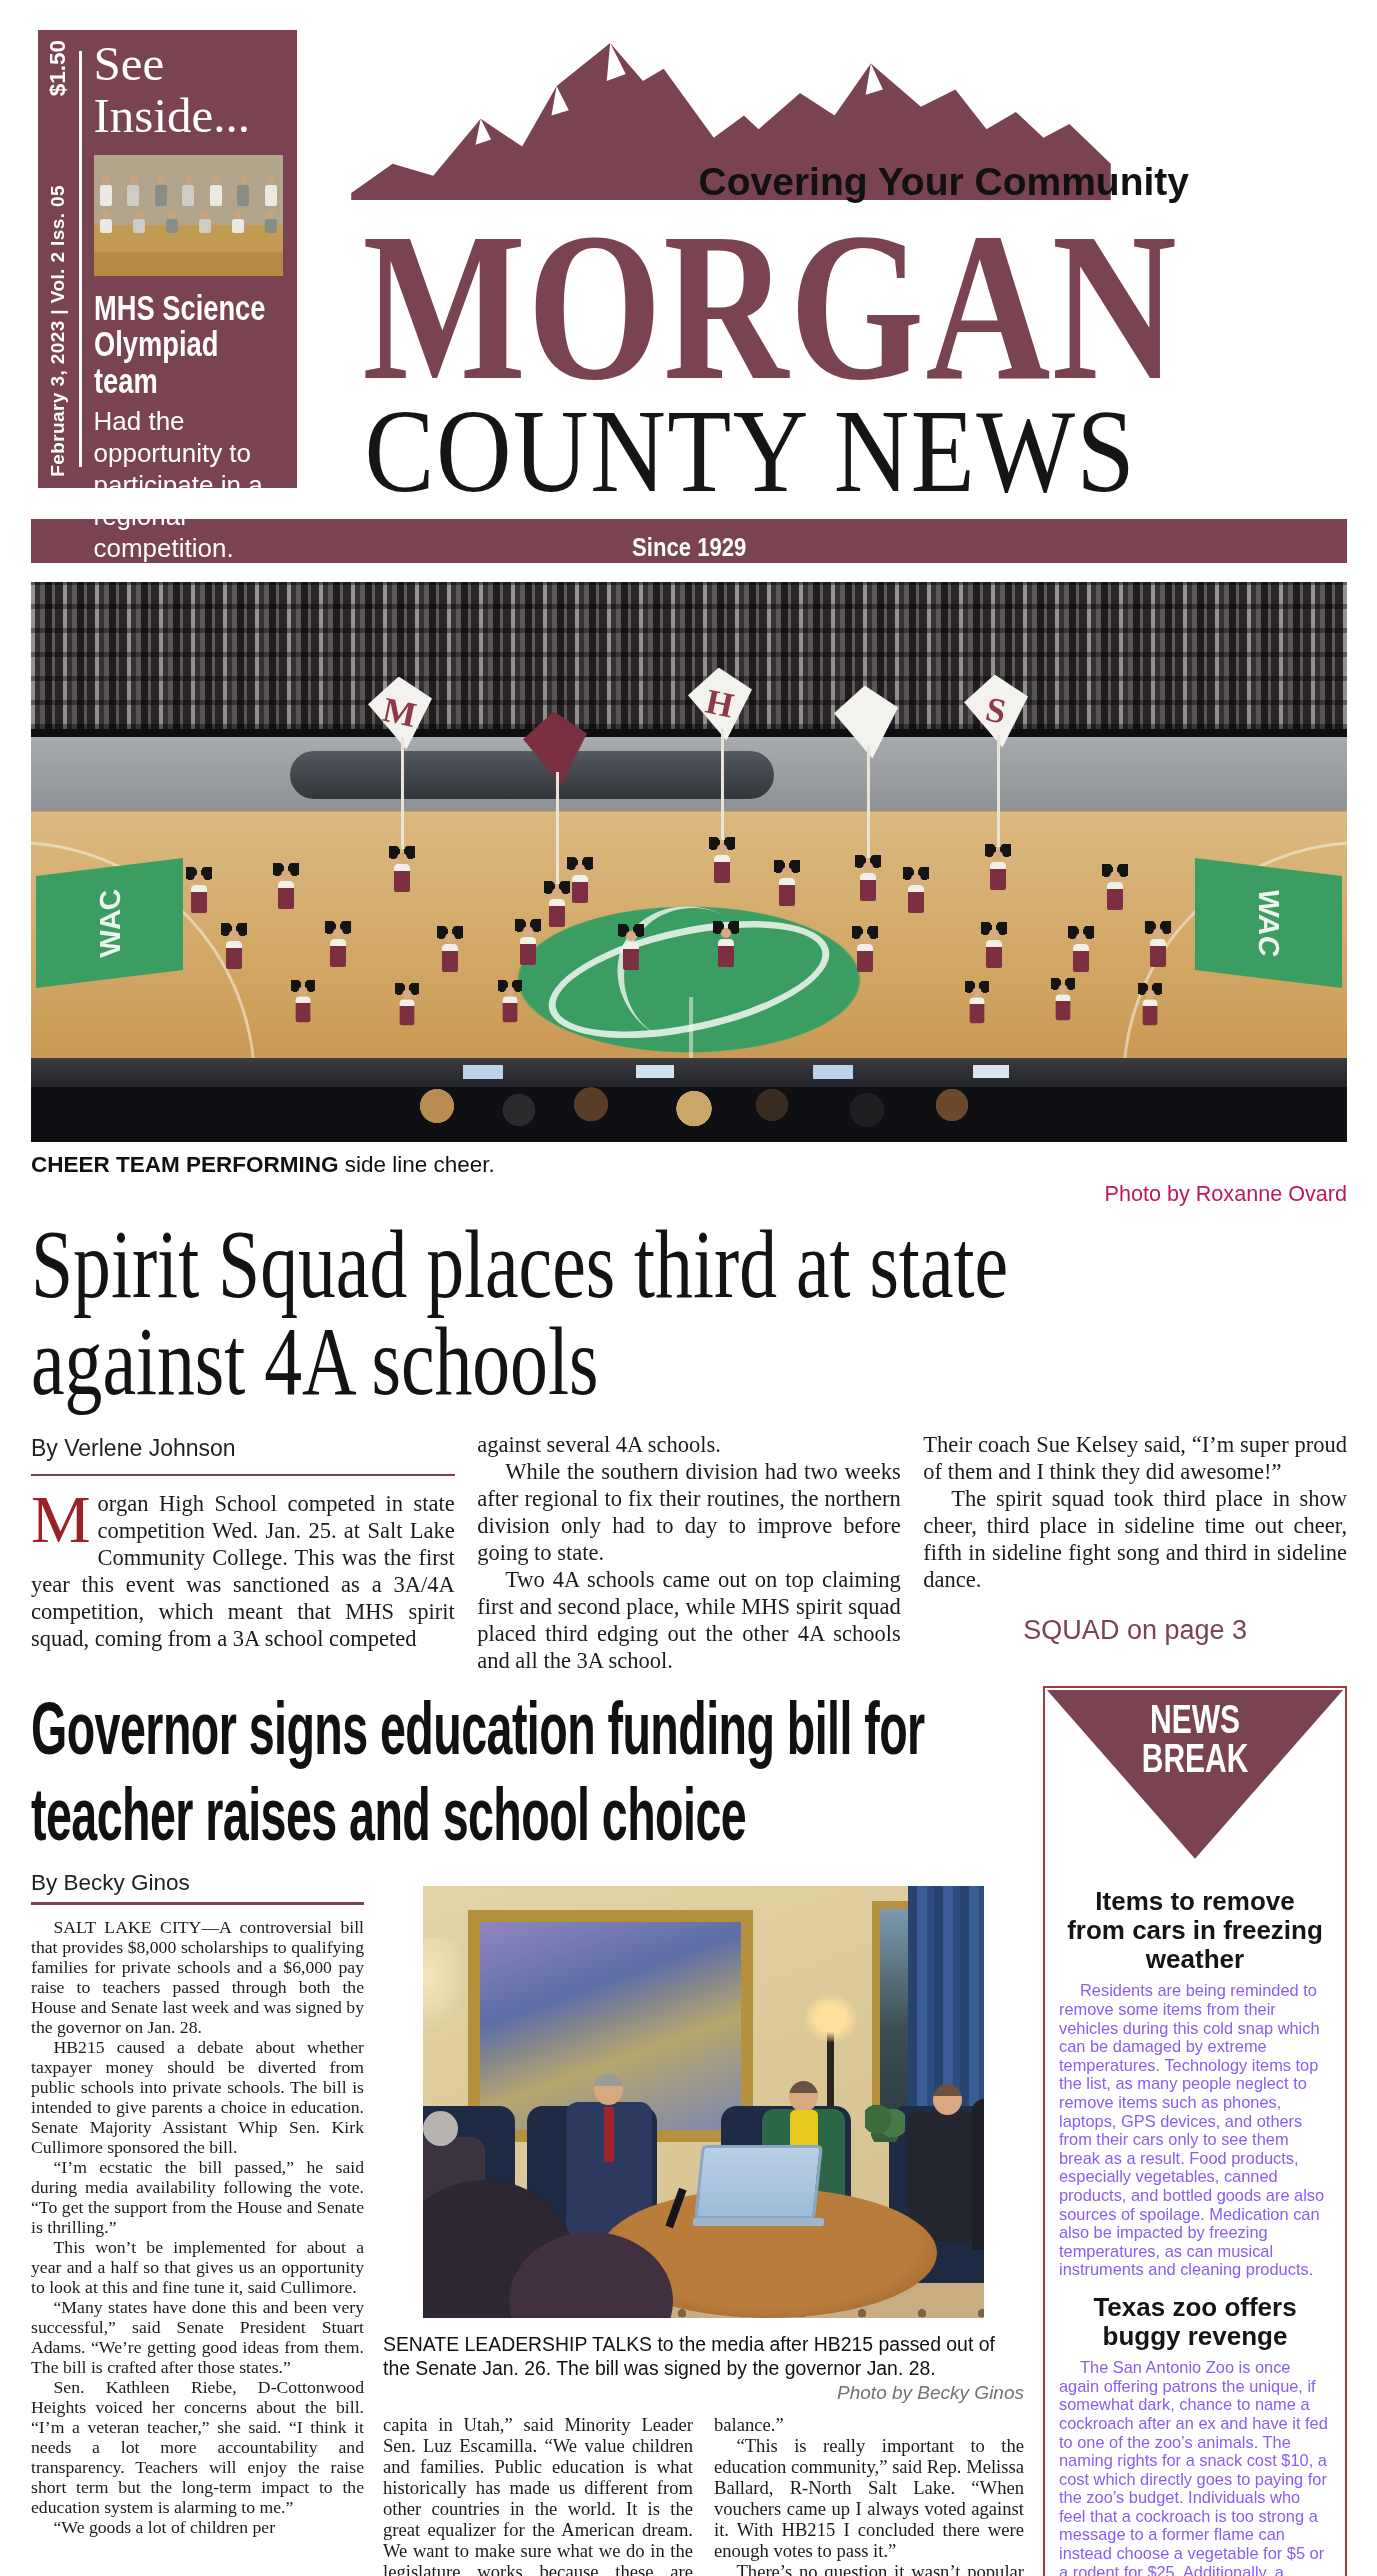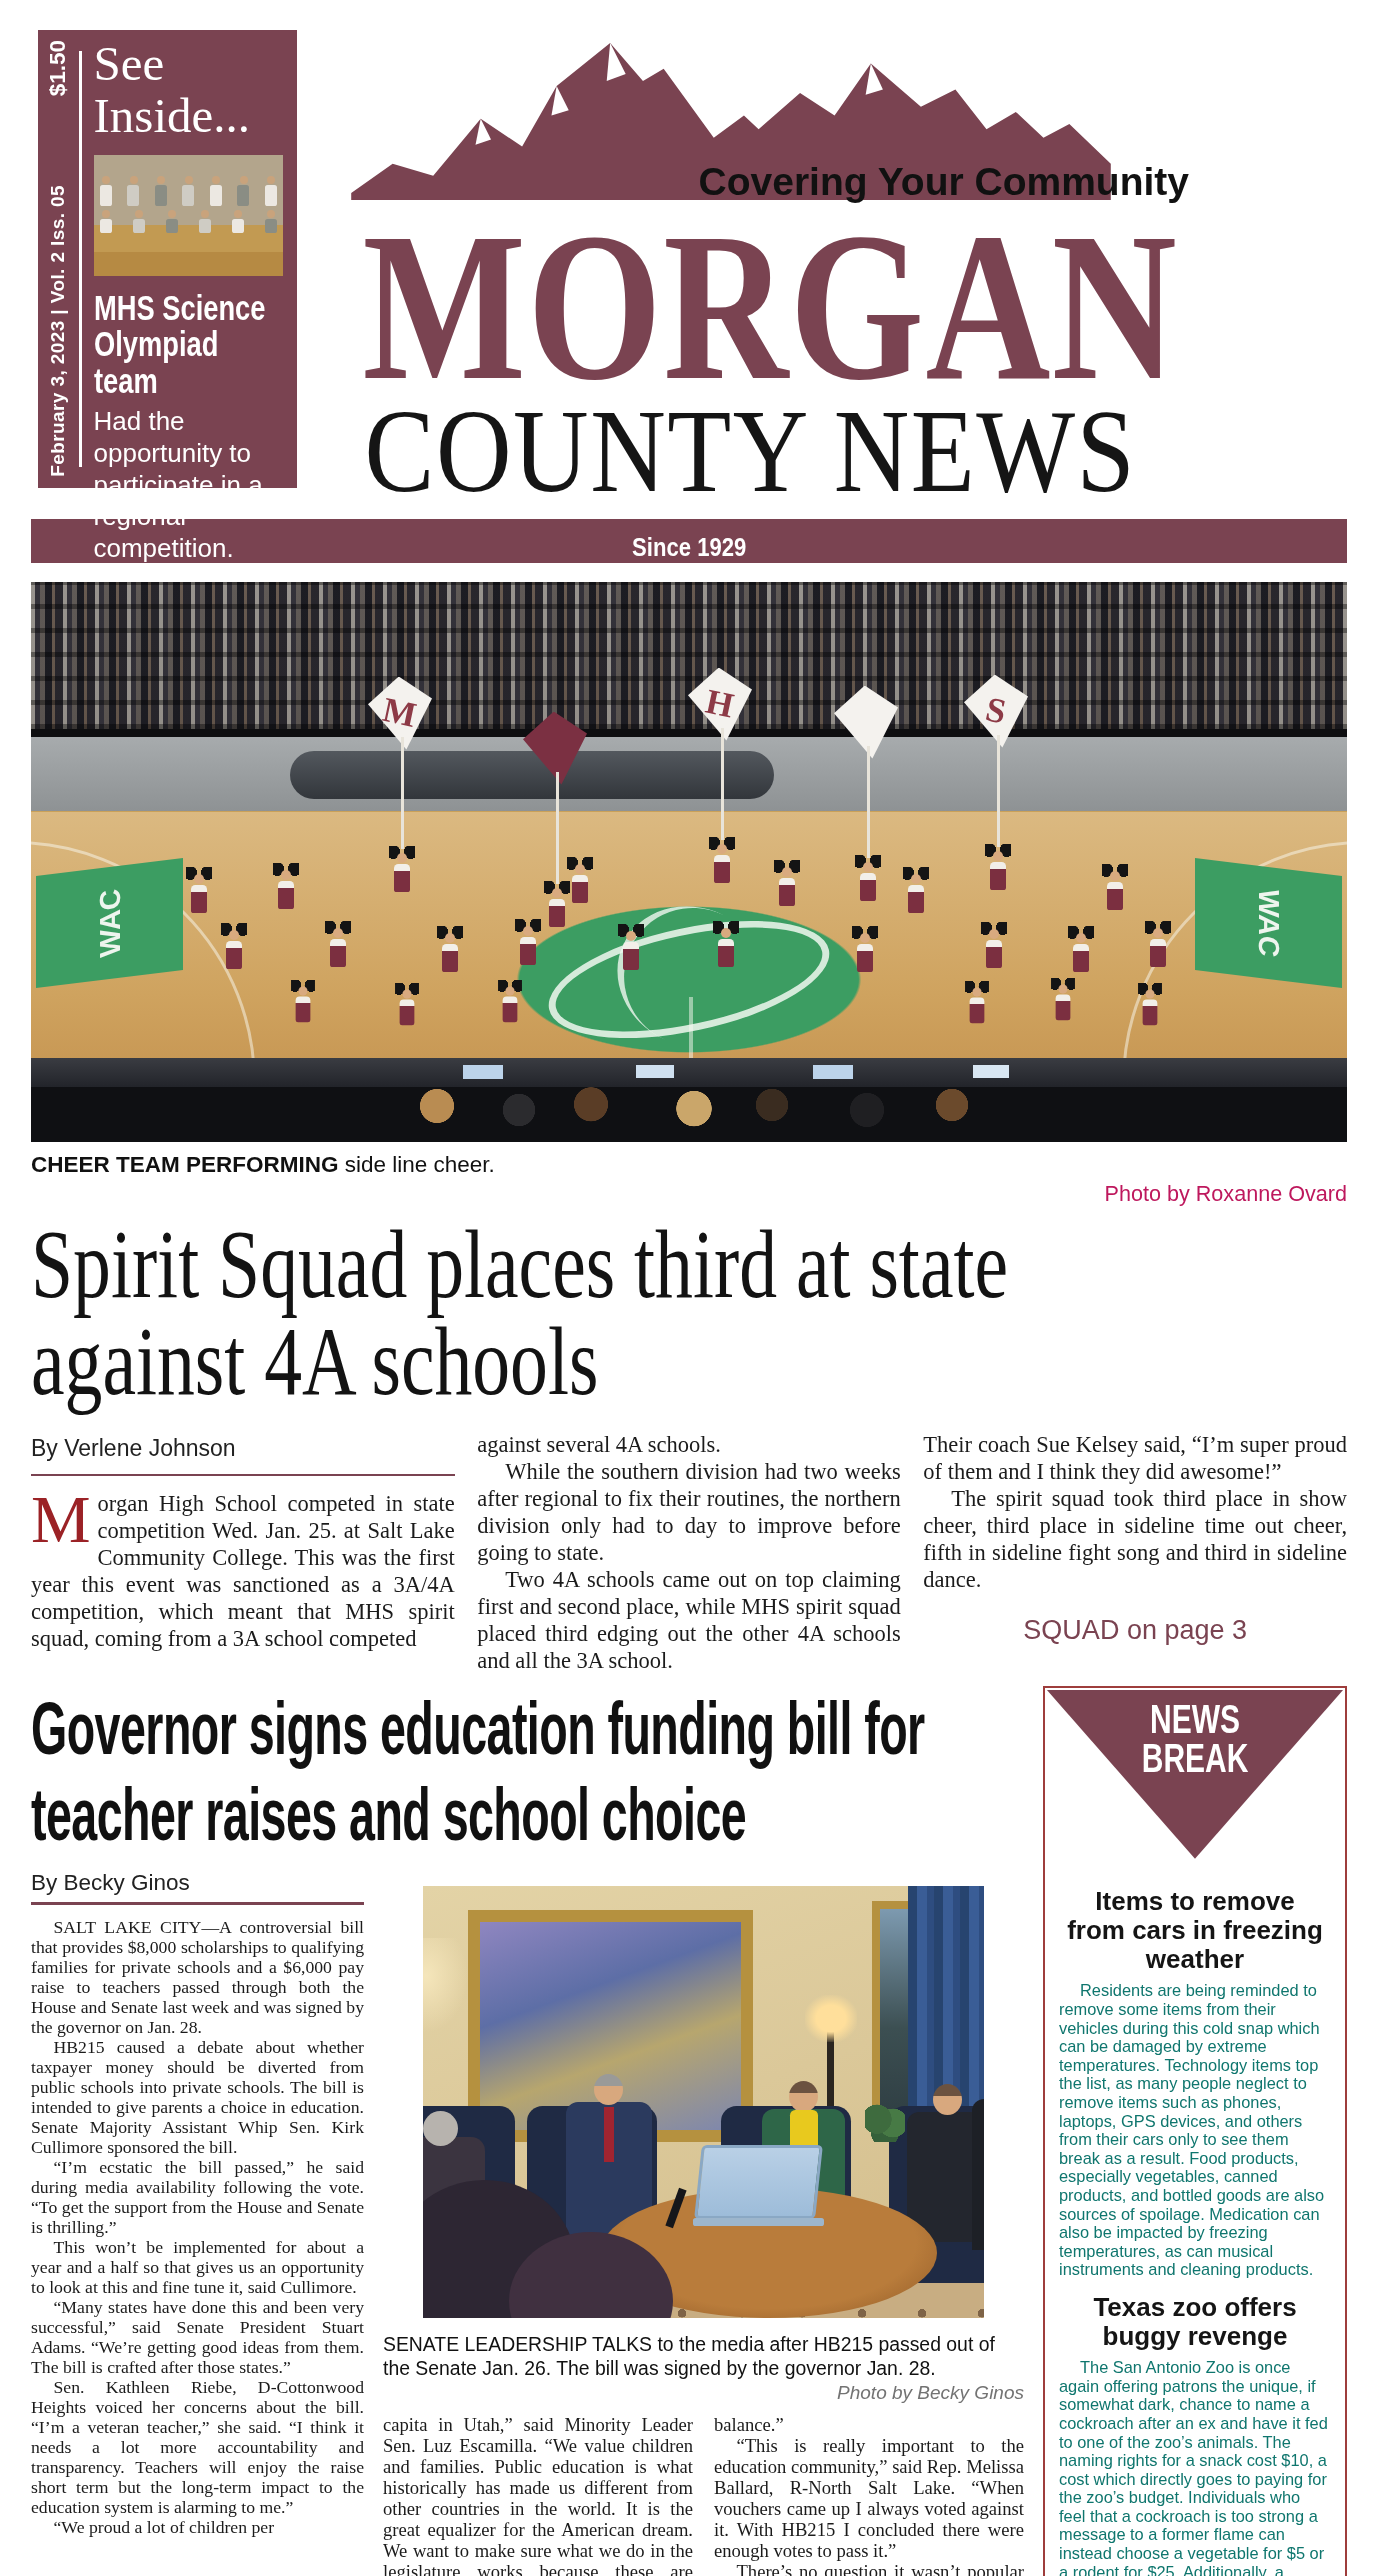--- a/index.html
+++ b/index.html
@@ -161,21 +161,21 @@
   .fgperson{position:absolute;left:-21px;top:251px;width:83px;height:112px;border-radius:14px;background:#3b3440}
   .fgperson::before{content:"";position:absolute;left:21px;top:-26px;width:35px;height:35px;border-radius:50%;background:#b7b3ae}
 
   
   .newsbreak{width:304px;margin-left:19px;border:2.6px solid var(--borderred);height:917px;position:relative;padding:0 14px;font-family:"Liberation Sans",sans-serif;overflow:hidden;background:#fff}
   .nb-tri{position:absolute;left:1.7px;right:1.7px;top:1.7px;height:169px;background:var(--maroon);clip-path:polygon(0 0,100% 0,50% 100%)}
   .nb-label{position:absolute;top:12px;left:0;right:0;text-align:center;color:#fff;font-weight:bold;font-size:40px;line-height:.98}
   .nb-label div span{display:inline-block;transform:scaleX(.75)}
   .nb-spacer{height:185px}
   .nb-title{font-weight:bold;font-size:26px;line-height:1.12;text-align:center;color:#151515;margin:14px 5.2px 7px}
-  .nb-text{font-size:16.4px;line-height:18.6px;margin:0 0 5.2px;text-indent:21px;color:#0f766e;text-align:left}
+  .nb-text{font-size:16.4px;line-height:18.6px;margin:0 0 5.2px;text-indent:21px;color:#8b5cf6;text-align:left}
 </style>
 </head>
 <body>
 
 <div class="page">
   <div class="inner">
 
     <header class="masthead">
       <div class="teaser">
         <div class="vstrip">
@@ -341,21 +341,21 @@
         <div class="bcols">
           <div class="bc1">
             <div class="byline">By Becky Ginos</div>
             <div class="brule"></div>
             <p class="ind">SALT LAKE CITY—A controversial bill that provides $8,000 scholarships to qualifying families for private schools and a $6,000 pay raise to teachers passed through both the House and Senate last week and was signed by the governor on Jan. 28.</p>
             <p class="ind">HB215 caused a debate about whether taxpayer money should be diverted from public schools into private schools. The bill is intended to give parents a choice in education. Senate Majority Assistant Whip Sen. Kirk Cullimore sponsored the bill.</p>
             <p class="ind">“I’m ecstatic the bill passed,” he said during media availability following the vote. “To get the support from the House and Senate is thrilling.”</p>
             <p class="ind">This won’t be implemented for about a year and a half so that gives us an opportunity to look at this and fine tune it, said Cullimore.</p>
             <p class="ind">“Many states have done this and been very successful,” said Senate President Stuart Adams. “We’re getting good ideas from them. The bill is crafted after those states.”</p>
             <p class="ind">Sen. Kathleen Riebe, D-Cottonwood Heights voiced her concerns about the bill. “I’m a veteran teacher,” she said. “I think it needs a lot more accountability and transparency. Teachers will enjoy the raise short term but the long-term impact to the education system is alarming to me.”</p>
-            <p class="ind">“We proud a lot of children per</p>
+            <p class="ind">“We goods a lot of children per</p>
           </div>
           <div class="bcenter">
             <figure class="senate">
               <div class="sconce"></div>
               <div class="painting1"></div>
               <div class="painting2"></div>
               <div class="lamp"></div>
               <div class="drape"></div>
               <div class="carpet"></div>
               <div class="chair" style="left:-38px"></div>

